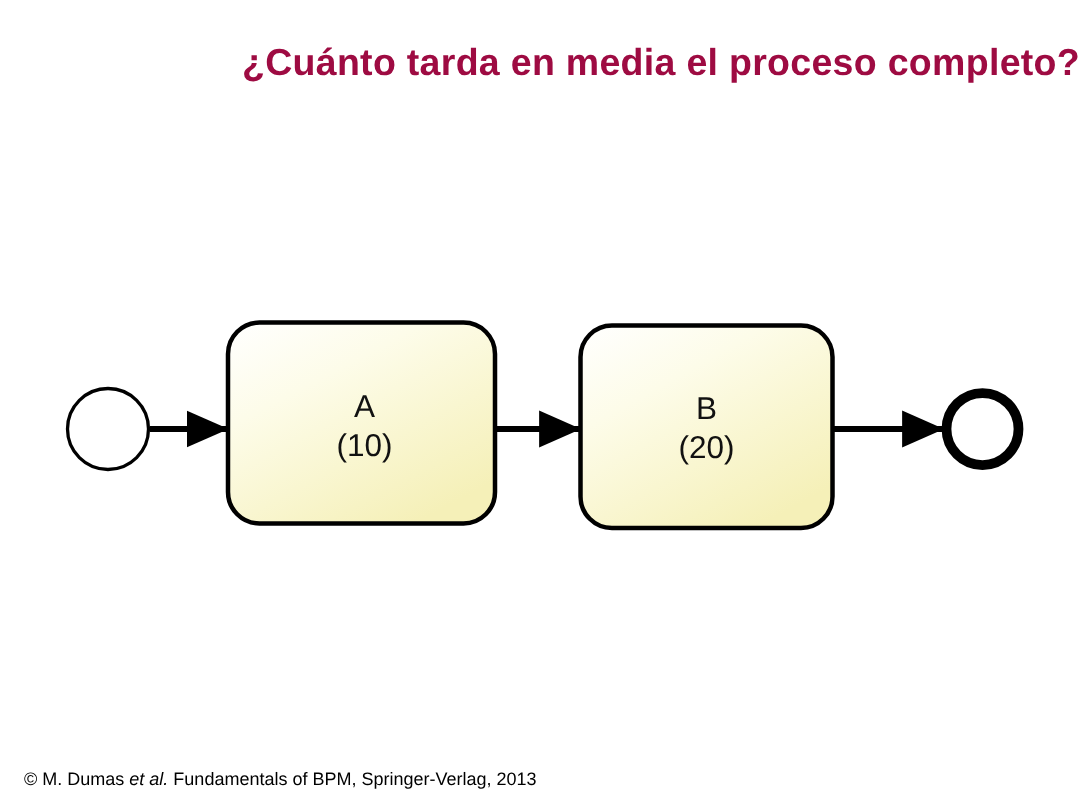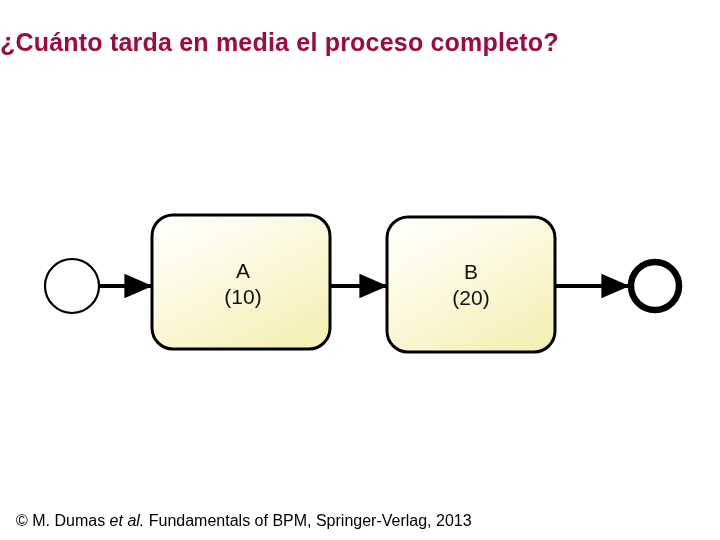--- a/index.html
+++ b/index.html
@@ -14,21 +14,21 @@
     overflow: hidden;
     font-family: "Liberation Sans", sans-serif;
   }
 
   
   #slide-title {
     position: absolute;
     left: 0;
     top: 28px;
     width: 720px;
-    text-align: left;
+    text-align: right;
     font-family: "Liberation Sans", sans-serif;
     font-size: 25px;
     font-weight: bold;
     color: #9e0b42;
     letter-spacing: 0.2px;
     white-space: nowrap;
   }
 
   
   #bpmn-diagram {
@@ -41,21 +41,21 @@
   #bpmn-diagram svg {
     display: block;
   }
 
   
   #footer-credit {
     position: absolute;
     left: 16px;
     top: 512px;
     font-family: "Liberation Sans", sans-serif;
-    font-size: 16px;
+    font-size: 12px;
     color: #000000;
     white-space: nowrap;
   }
   #footer-credit .ital {
     font-style: italic;
   }
 </style>
 </head>
 <body>
 

